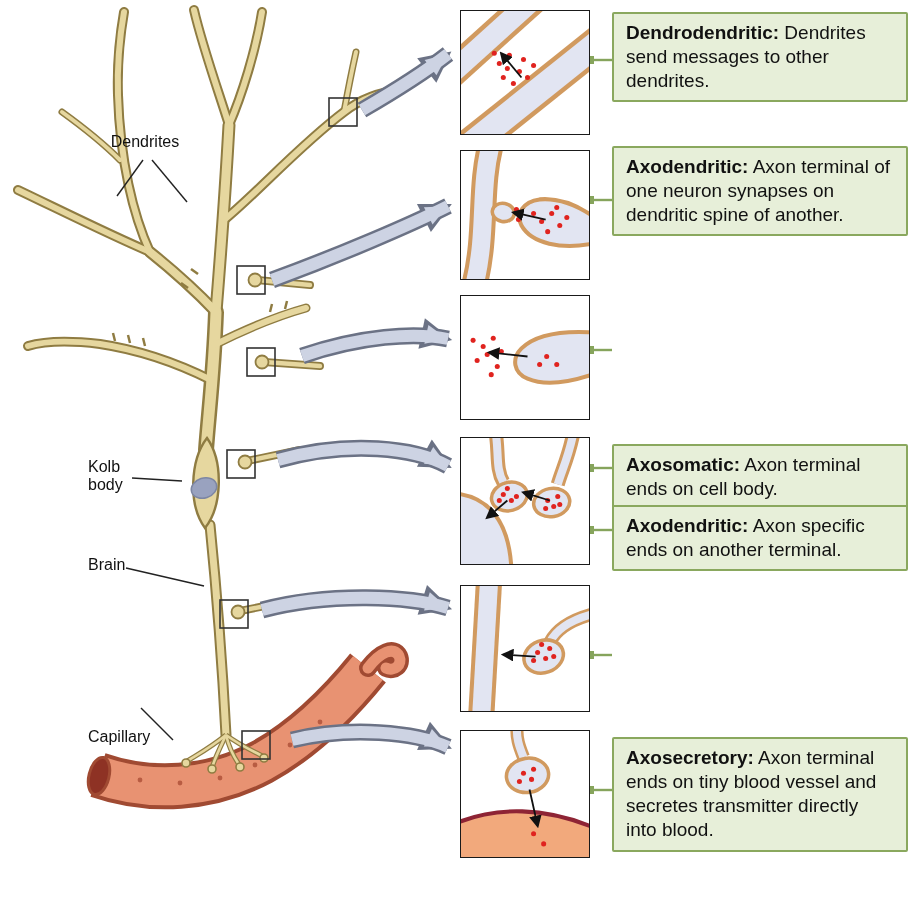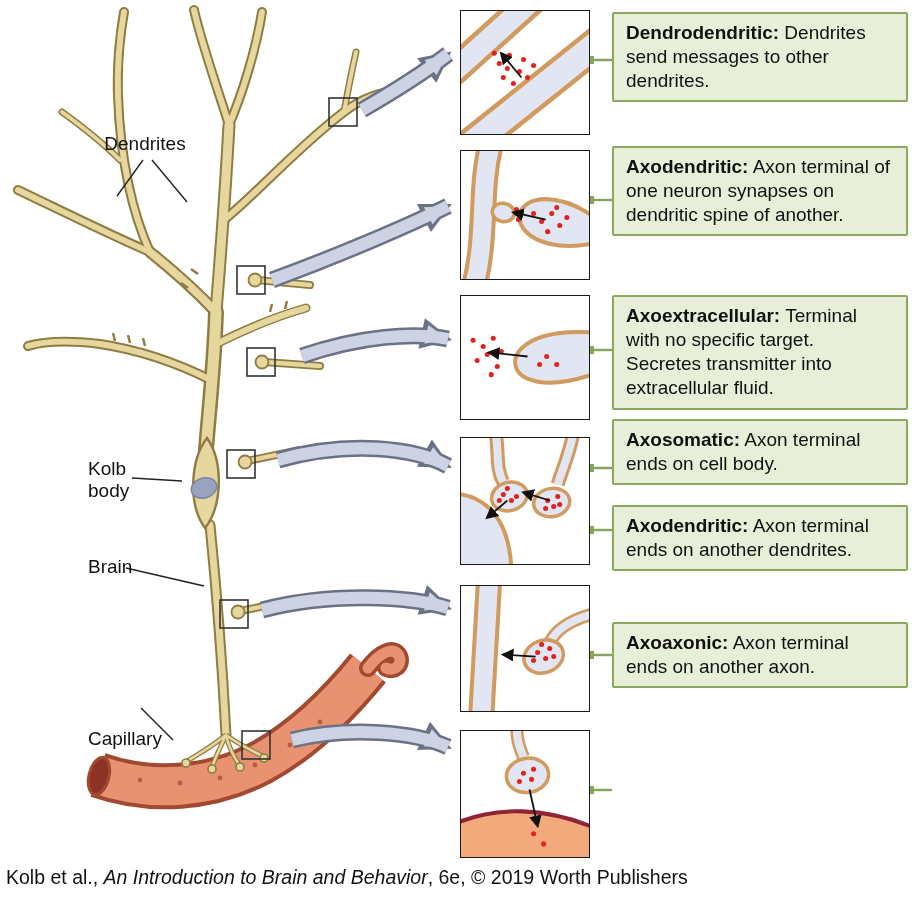--- a/index.html
+++ b/index.html
@@ -12,23 +12,23 @@
   .i1{top:10px;height:125px;}
   .i2{top:150px;height:130px;}
   .i3{top:295px;height:125px;}
   .i4{top:437px;height:128px;}
   .i5{top:585px;height:127px;}
   .i6{top:730px;height:128px;}
   .gbox{position:absolute;left:612px;width:296px;box-sizing:border-box;
         background:#e7efd9;border:2px solid #8aa85e;border-radius:2px;
         padding:7px 12px;font-size:19px;line-height:1.27;color:#111;}
   .gbox b{font-weight:bold;}
-  .gb1{top:12px;} .gb2{top:146px;} .gb3{top:295px;} .gb4{top:419px;padding-left:12px;}
+  .gb1{top:12px;} .gb2{top:146px;} .gb3{top:295px;} .gb4{top:444px;padding-left:12px;}
   .gb5{top:505px;} .gb6{top:622px;} .gb7{top:737px;}
-  .nlabel{position:absolute;font-size:19px;color:#111;}
+  .nlabel{position:absolute;font-size:16px;color:#111;}
   .lab-dendrites{left:100px;top:133px;width:90px;text-align:center;}
   .lab-cellbody{left:88px;top:458px;width:58px;line-height:1.15;}
   .lab-axon{left:88px;top:556px;}
   .lab-capillary{left:88px;top:690px;margin-top:38px;}
   #caption{position:absolute;left:6px;top:866px;font-size:19.5px;color:#111;}
   #caption .it{font-style:italic;}
 </style>
 </head>
 <body>
 
@@ -374,34 +374,27 @@
   </div>
 
   <div class="gbox gb1">
     <b>Dendrodendritic:</b>
     <span>Dendrites send messages to other dendrites.</span>
   </div>
   <div class="gbox gb2">
     <b>Axodendritic:</b>
     <span>Axon terminal of one neuron synapses on dendritic spine of another.</span>
   </div>
-  <div class="gbox gb3">
-    <b>Axoextracellular:</b>
-    <span>Terminal with no specific target. Secretes transmitter into extracellular fluid.</span>
-  </div>
   <div class="gbox gb4">
     <b>Axosomatic:</b>
     <span>Axon terminal ends on cell body.</span>
   </div>
   <div class="gbox gb5">
     <b>Axodendritic:</b>
-    <span>Axon terminal ends on another dendrites.</span>
-  </div>
-  <div class="gbox gb6">
-    <b>Axoaxonic:</b>
-    <span>Axon terminal ends on another axon.</span>
-  </div>
-
-  <div id="caption">
-    <span>Kolb et al., </span><span class="it">An Introduction to Brain and Behavior</span><span>, 6e, © 2019 Worth Publishers</span>
-  </div>
+    <span>Axon specific ends on another terminal.</span>
+  </div>
+  <div class="gbox gb7">
+    <b>Axosecretory:</b>
+    <span>Axon terminal ends on tiny blood vessel and secretes transmitter directly into blood.</span>
+  </div>
+
 
 </div>
 
 </body></html>

